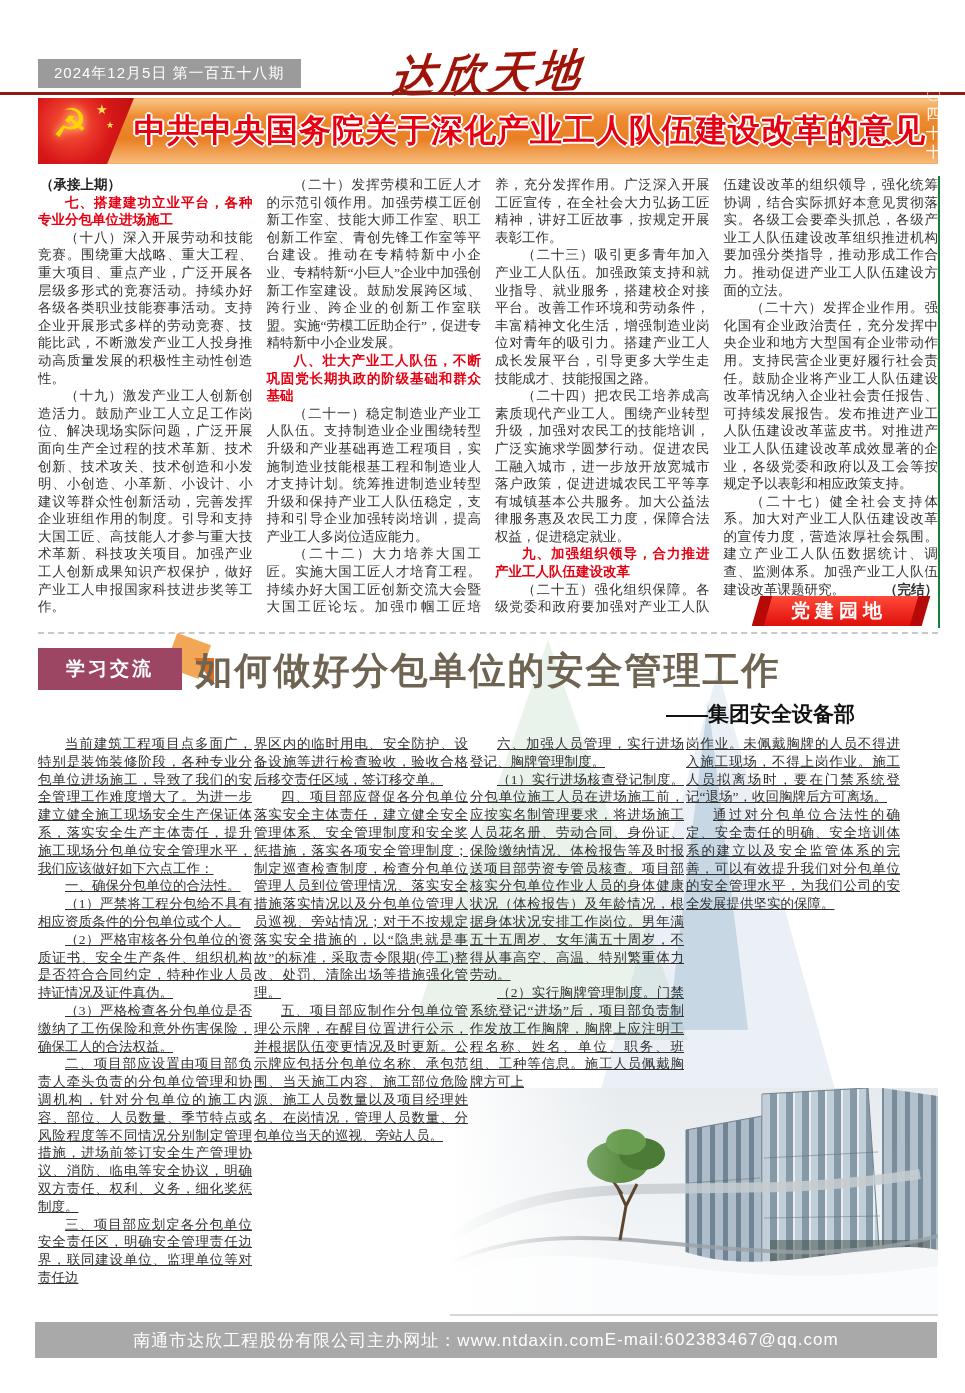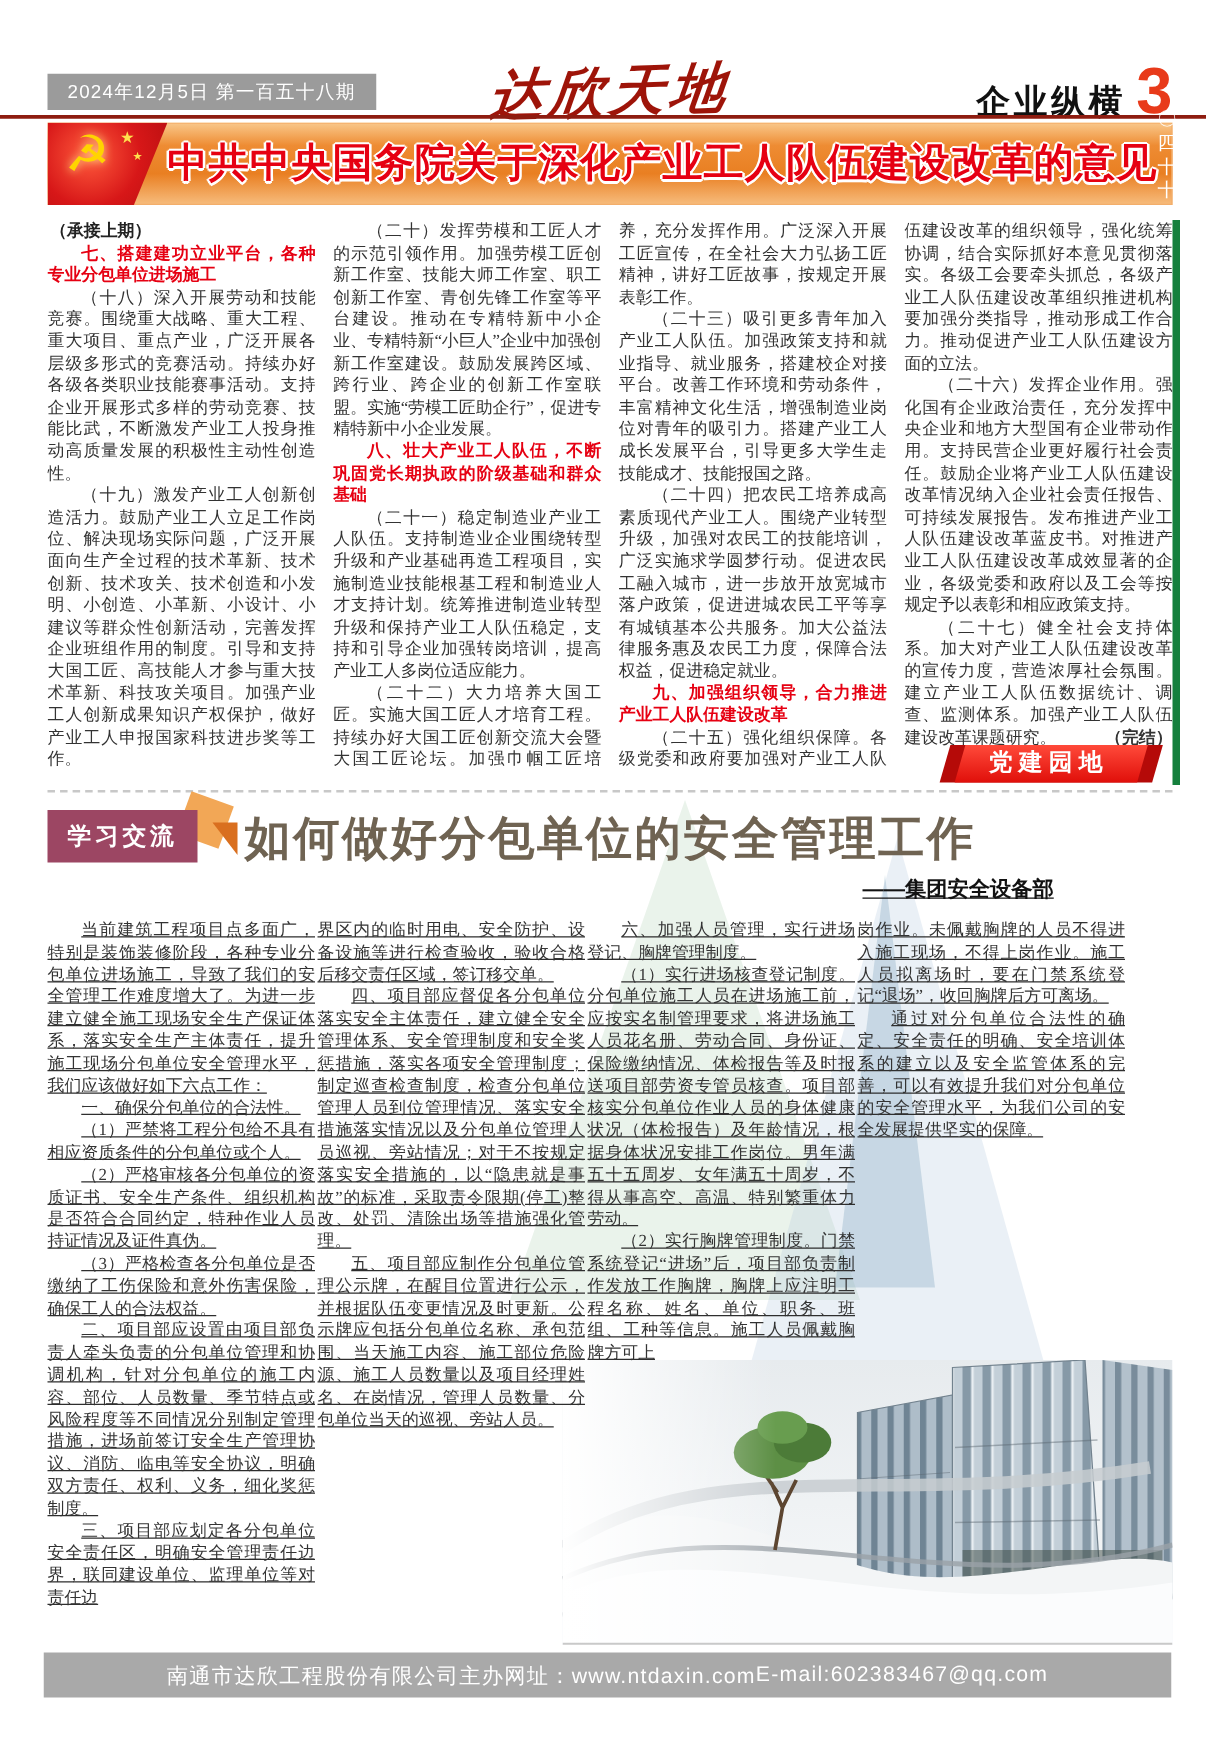--- a/index.html
+++ b/index.html
@@ -33,21 +33,21 @@
   .banner-text{flex:1;display:flex;flex-direction:row;align-items:center;justify-content:center;}
   .banner-title{font-family:"Liberation Sans",sans-serif;font-weight:bold;font-size:32px;
        color:#e60012;letter-spacing:1px;white-space:nowrap;
        text-shadow:-2px 0 #fff,2px 0 #fff,0 -2px #fff,0 2px #fff,-1px -1px #fff,1px 1px #fff,-1px 1px #fff,1px -1px #fff;}
   .banner-sub{display:flex;gap:54px;margin-top:2px;color:#fff;font-size:15px;
        font-family:"Liberation Sans",sans-serif;letter-spacing:1px;}
   
   .art1{position:absolute;left:38px;top:176px;width:900px;height:452px;
        column-count:4;column-gap:14px;column-fill:auto;overflow:hidden;
        font-size:13.5px;line-height:17.6px;text-align:justify;color:#333;
-       border-right:6px solid #15803d;}
+       border-right:2px solid #15803d;}
   .art1 p{margin:0;text-indent:2em;}
   .art1 p.note{text-indent:2px;font-weight:bold;color:#222;}
   .art1 p.h-red{color:#e60012;font-weight:bold;font-family:"Liberation Sans",sans-serif;}
   .endmark{float:right;font-weight:bold;}
   
   .pb-badge{position:absolute;left:764px;top:596px;width:150px;height:30px;}
   .pb-badge .wing{position:absolute;left:-8px;top:0;width:170px;height:30px;
        background:#b50a08;transform:skewX(-16deg);}
   .pb-badge .bar{position:absolute;left:4px;top:0;width:146px;height:30px;
        background:linear-gradient(180deg,#ff4a3a,#e00f0a);transform:skewX(-16deg);}
@@ -64,50 +64,46 @@
   .tri.t2{left:560px;top:30px;border-left:120px solid transparent;border-right:120px solid transparent;
        border-bottom:430px solid rgba(178,200,222,0.28);}
   .tri.t3{left:630px;top:60px;border-left:40px solid transparent;border-right:40px solid transparent;
        border-bottom:330px solid rgba(120,160,185,0.30);}
   .sec2-hdr{position:relative;height:95px;z-index:2;}
   .tag{position:absolute;left:0;top:8px;}
   .tag .fold1{position:absolute;right:-24px;top:-10px;width:36px;height:36px;
        background:#f2a756;transform:rotate(20deg);}
   .tag .fold2{position:absolute;right:-32px;top:10px;width:0;height:0;
        border-left:20px solid transparent;border-top:26px solid #d96f1f;}
-  .tag .tagbox{position:relative;background:#9c4663;color:#fff;padding:8px 16px;
+  .tag .tagbox{position:relative;background:#9c4663;color:#fff;padding:8px 28px;
        font-family:"Liberation Sans",sans-serif;font-weight:bold;font-size:19px;letter-spacing:3px;}
   .sec2-title{position:absolute;left:0;right:0;top:6px;text-align:center;
        font-family:"Liberation Sans",sans-serif;font-weight:bold;font-size:37px;
        color:#6f6352;letter-spacing:2px;}
-  .sec2-byline{position:absolute;right:95px;top:60px;font-family:"Liberation Sans",sans-serif;
-       font-weight:bold;font-size:17px;color:#121212;text-decoration:underline;}
+  .sec2-byline{position:absolute;right:83px;top:60px;font-family:"Liberation Sans",sans-serif;
+       font-weight:bold;font-size:21px;color:#121212;}
   .cols{position:relative;z-index:2;display:flex;gap:2px;text-decoration:underline;}
   .col{width:214px;font-size:13.5px;line-height:17.8px;text-align:justify;color:#333;}
   .col p{margin:0;text-indent:2em;}
   .col p.noindent{text-indent:0;}
   
   .illus{position:absolute;left:412px;top:448px;width:488px;height:228px;z-index:1;}
   
   .footer{position:absolute;left:35px;top:1322px;width:902px;height:36px;background:#a9a9a9;
        color:#fff;font-family:"Liberation Sans",sans-serif;font-size:17px;display:flex;
        align-items:center;justify-content:center;letter-spacing:1px;}
 </style>
 </head>
 <body>
 
 <div class="page">
 
   <div class="hdr">
     <div class="date-box">2024年12月5日 第一百五十八期</div>
     <div class="masthead">达欣天地</div>
-    <div class="hdr-right">
-      <span class="section-name">企业纵横</span>
-      <span class="page-num">3</span>
-    </div>
   </div>
   <div class="toprule"></div>
 
   <div class="banner">
     <div class="emblem">
       <span class="sym">☭</span>
       <span class="st1">★</span>
       <span class="st2">★</span>
     </div>
     <div class="banner-text">

